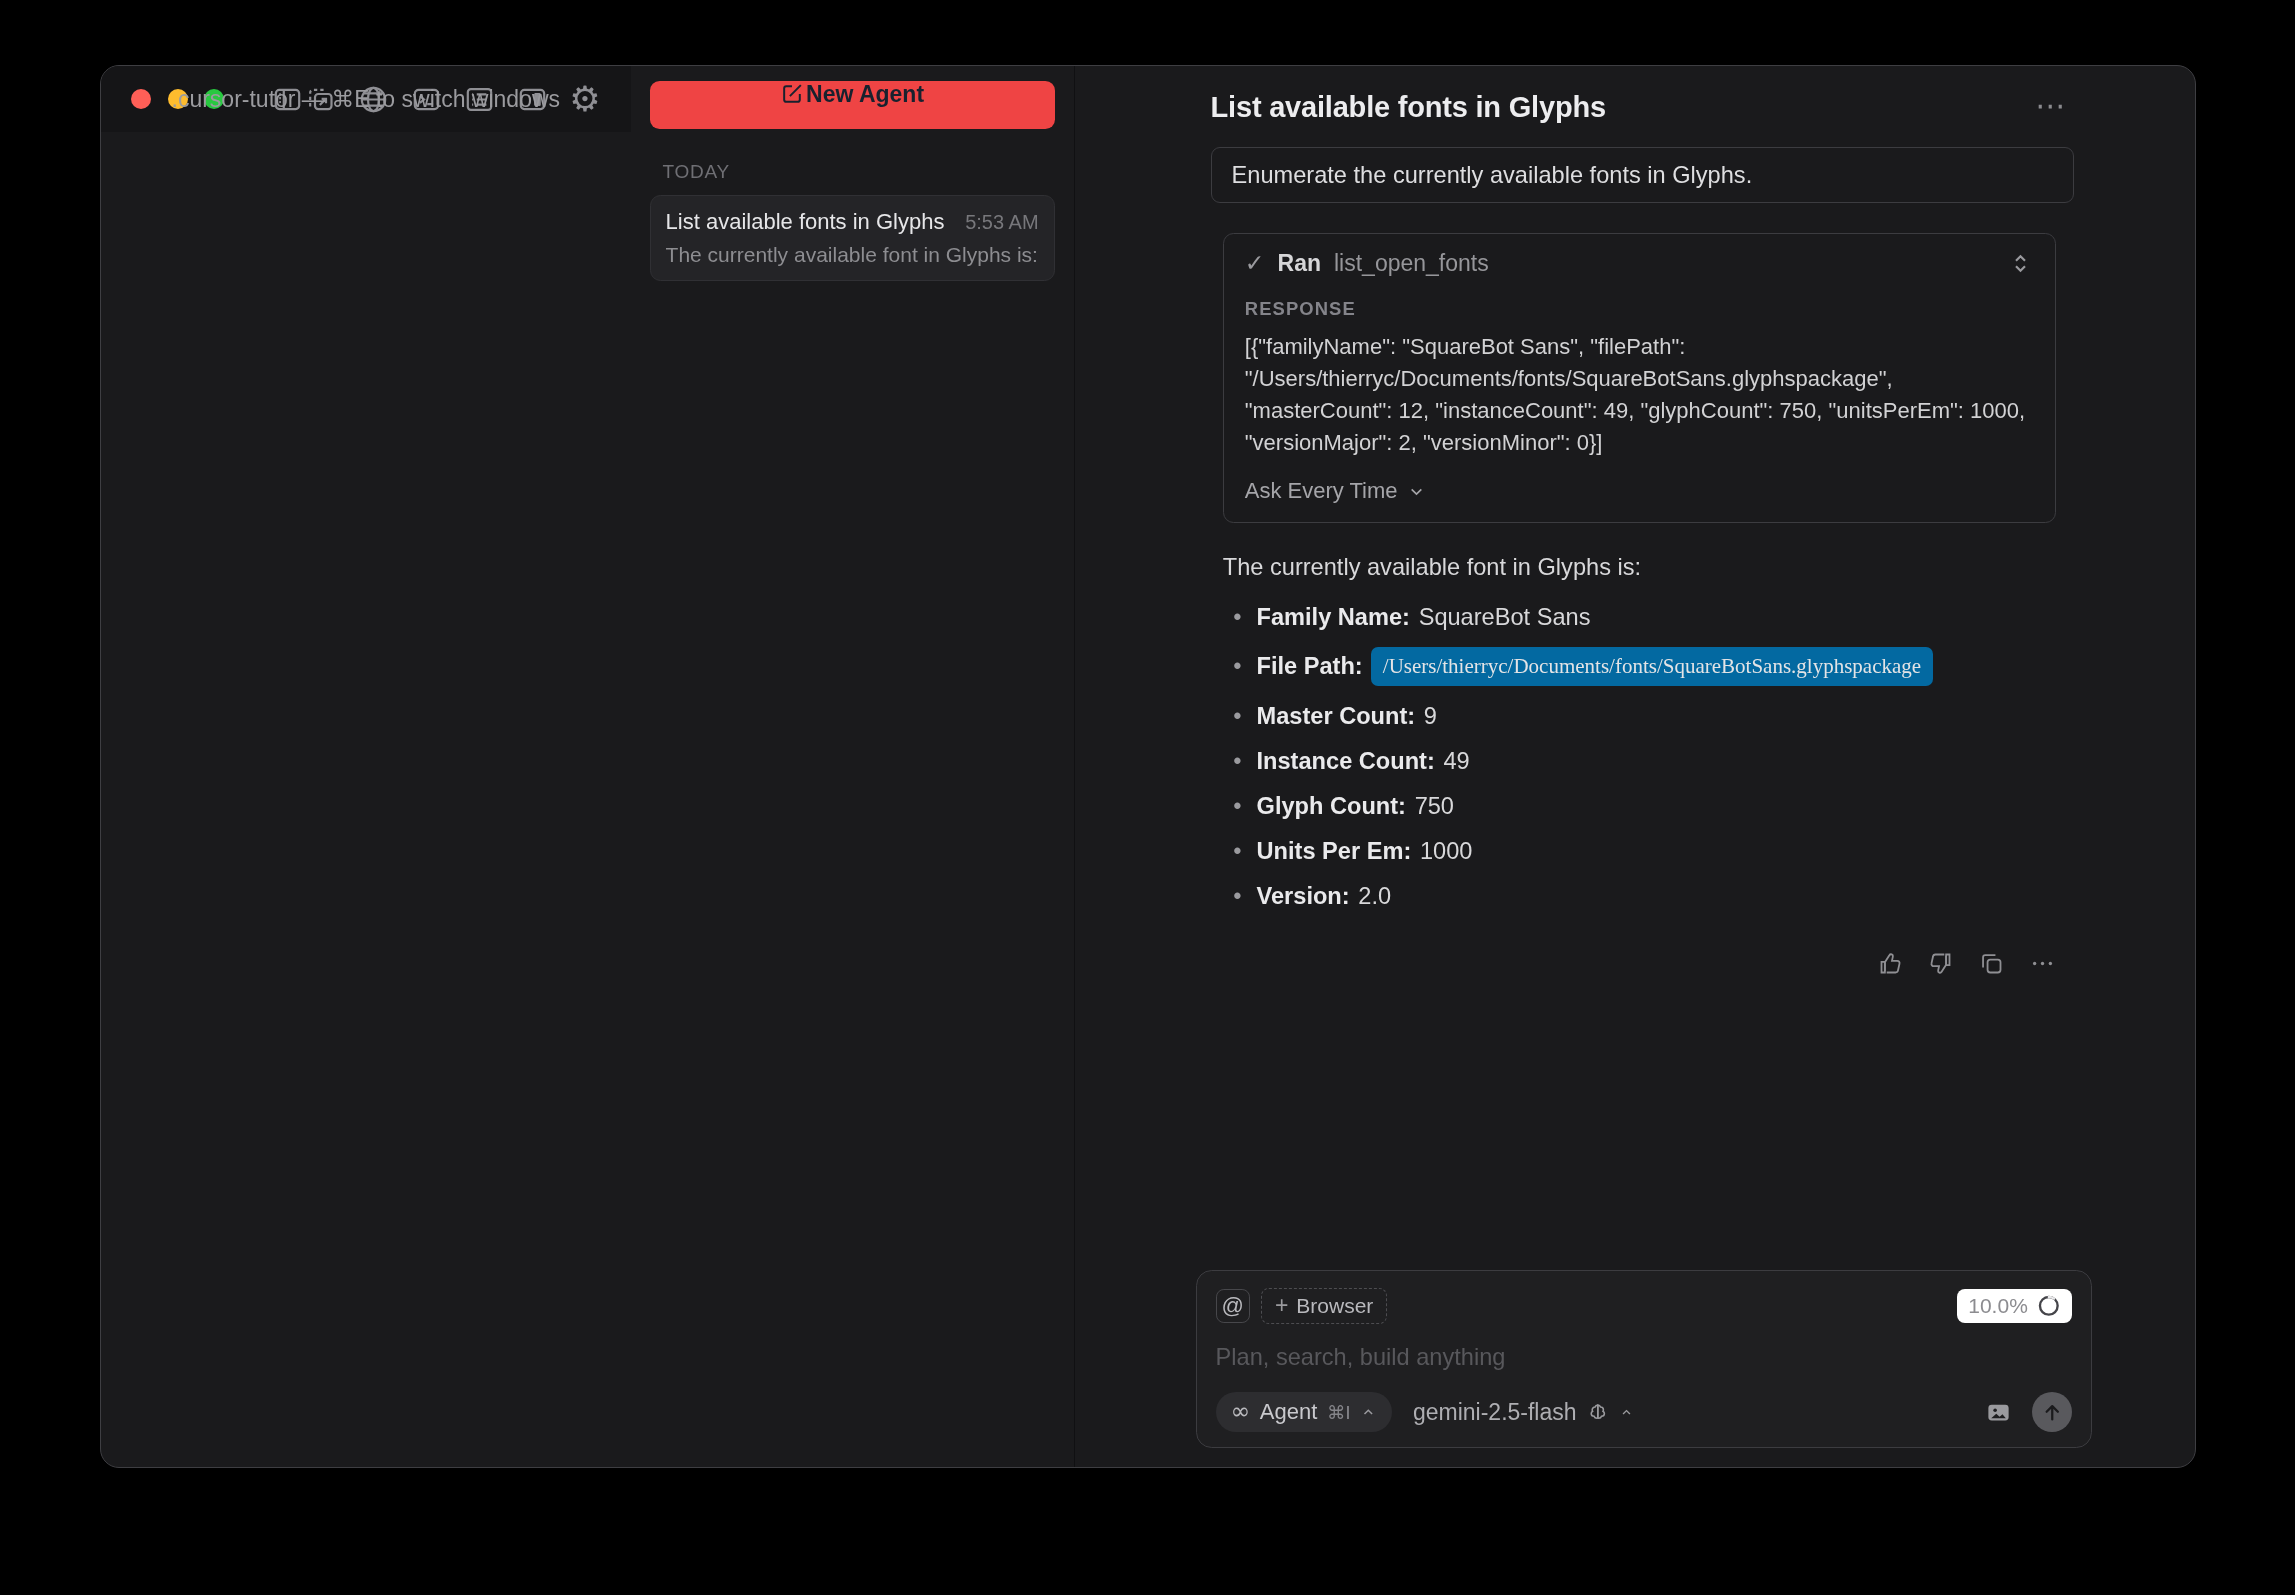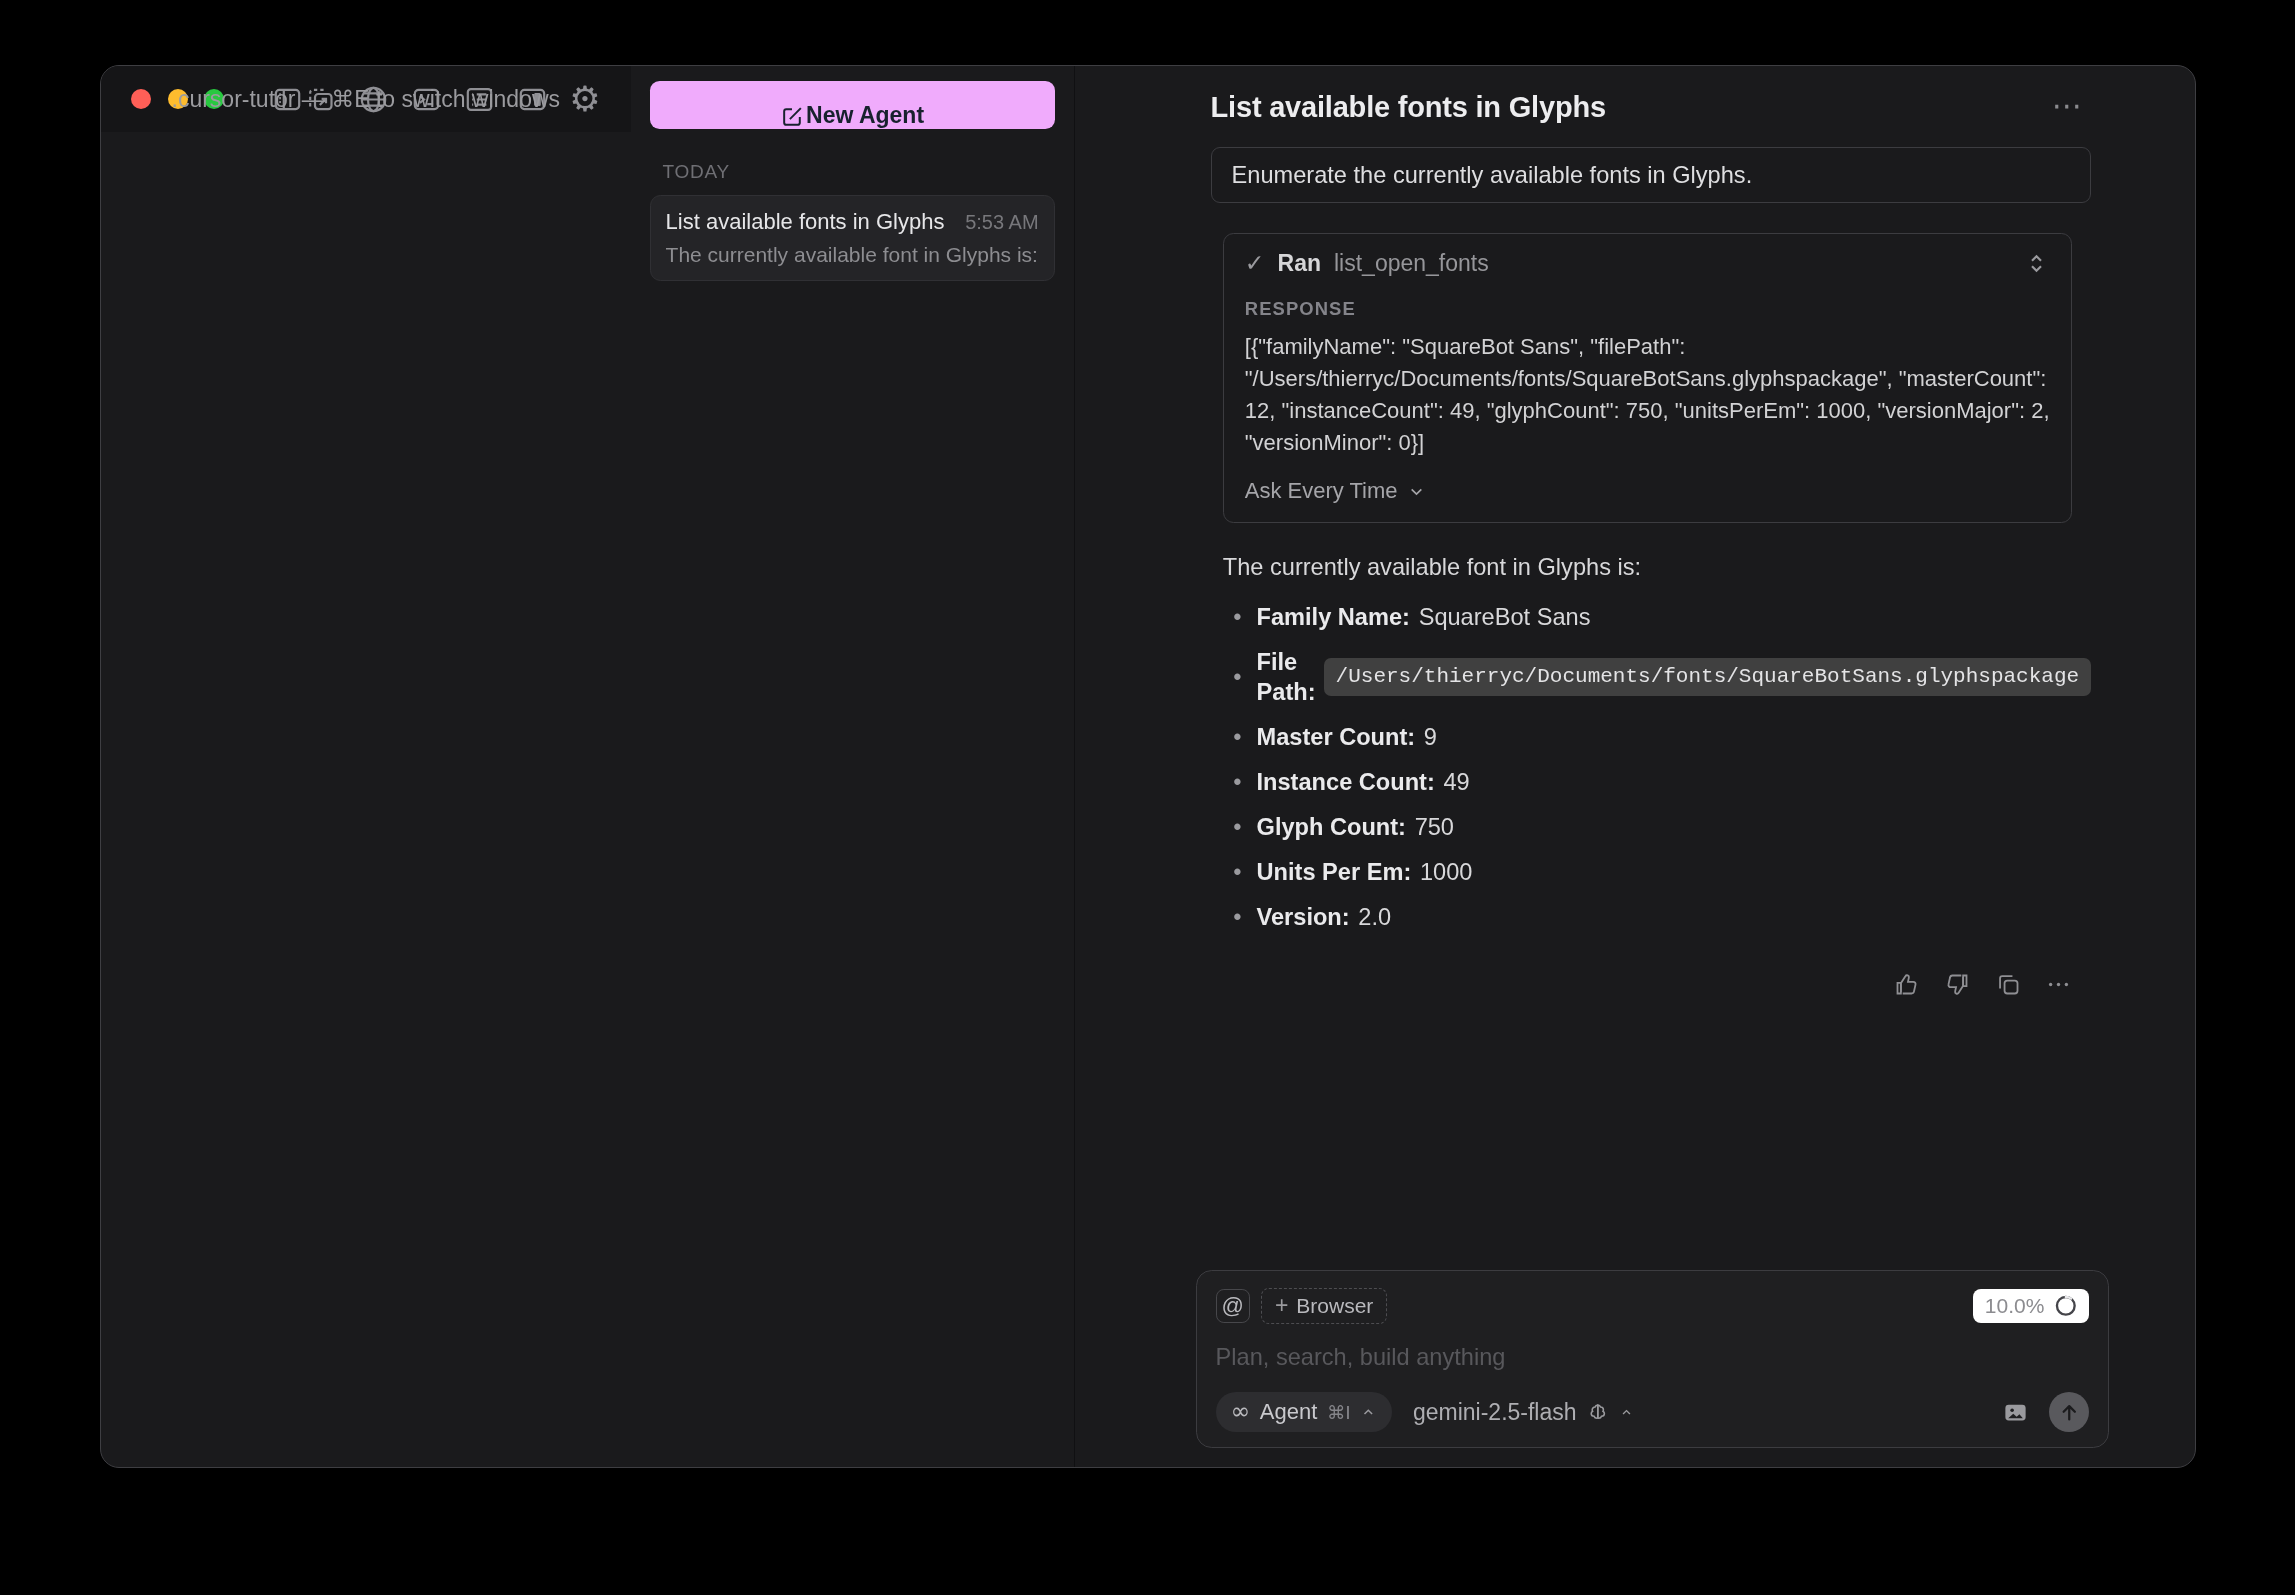--- a/index.html
+++ b/index.html
@@ -20,23 +20,23 @@
   .win-title { position:absolute; left:50%; top:50%; transform:translate(-50%,-50%);
     font-size:23px; color:#9b9b9f; white-space:nowrap; }
   .tb-right { margin-left:auto; display:flex; align-items:center; gap:20px; }
   .gear-glyph { font-family:"DejaVu Sans", sans-serif; font-size:35px; line-height:1; }
 
   
   .split { flex:1; display:flex; min-height:0; }
 
   
   .sidebar { width:444px; flex:0 0 444px; border-right:0.9px solid #101012; padding:15px 19px 0; }
-  .new-agent { width:100%; height:48px; border:none; border-radius:9.6px; background:#f0abfc;
+  .new-agent { width:100%; height:48px; border:none; border-radius:9.6px; background:#ef4444;
     color:#18212e; font-family:inherit; font-size:23px; font-weight:600; display:flex;
-    align-items:flex-end; justify-content:center; gap:1px; cursor:pointer; }
+    align-items:flex-start; justify-content:center; gap:1px; cursor:pointer; }
   .today { margin:32px 0 12.2px 13px; font-size:19px; font-weight:400; letter-spacing:0.7px; color:#6f6f74; }
   .chat-item { background:#242427; border:0.9px solid #303034; border-radius:10.5px; padding:13px 15px; cursor:pointer; }
   .chat-item-head { display:flex; align-items:baseline; }
   .chat-item-title { font-size:22px; font-weight:500; color:#e6e6e8; white-space:nowrap; }
   .chat-item-time { margin-left:auto; font-size:20px; color:#77777b; }
   .chat-item-preview { margin-top:7.9px; font-size:21px; color:#8d8d91; white-space:nowrap;
     overflow:hidden; text-overflow:ellipsis; }
 
   
   .main { flex:1; display:flex; flex-direction:column; padding:24.5px 121px 19px 136px; min-width:0; }
@@ -61,22 +61,22 @@
   .ask-label { font-size:22px; color:#a5a5a9; }
   .ask-row svg { color:#a5a5a9; }
 
   .answer { margin-left:12.2px; }
   .answer-intro { margin-top:31px; font-size:23.6px; color:#d8d8da; }
   .font-list { margin-top:21px; list-style:none; }
   .font-list li { display:flex; align-items:center; margin-bottom:15px; line-height:30px; }
   .bullet { color:#9a9a9e; font-size:23.6px; margin:0 15px 0 10.5px; }
   .b-label { font-size:23.6px; font-weight:700; color:#eaeaec; margin-right:8.7px; }
   .b-value { font-size:23.6px; color:#d8d8da;text-align:right; }
-  .code-chip { font-family:Liberation Mono, monospace; font-size:21px; color:#e4e4e6;
-    background:#404040; border-radius:7px; padding:4.4px 11.4px; }
+  .code-chip { font-family:Liberation Serif, serif; font-size:21px; color:#e4e4e6;
+    background:#0369a1; border-radius:7px; padding:4.4px 11.4px; }
 
   .msg-actions { margin-top:24.5px; display:flex; justify-content:flex-end; gap:23.6px; margin-right:18.4px; }
   .msg-actions button { background:none; border:none; color:#8f8f93; cursor:pointer; display:flex; align-items:center; }
 
   .spacer { flex:1; }
 
   
   .composer { margin:0 -18.4px 0 -15px; border:0.9px solid #3c3c40; border-radius:15.7px; background:#1f1f21;
     height:178px; padding:16.6px 19px 15px; display:flex; flex-direction:column; justify-content:space-between; }
   .comp-row1 { display:flex; align-items:center; gap:11.4px; }

